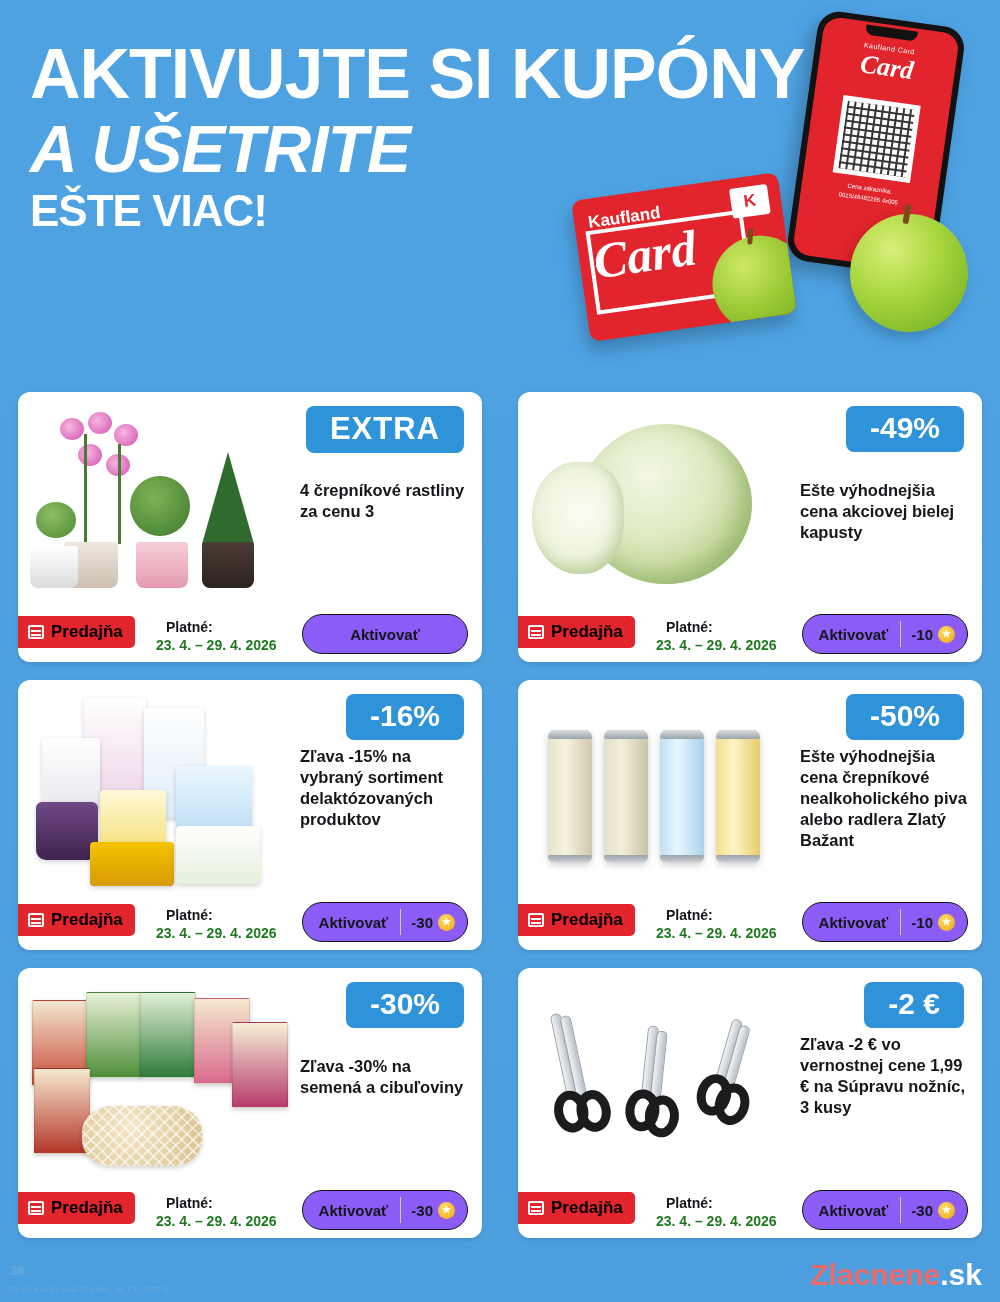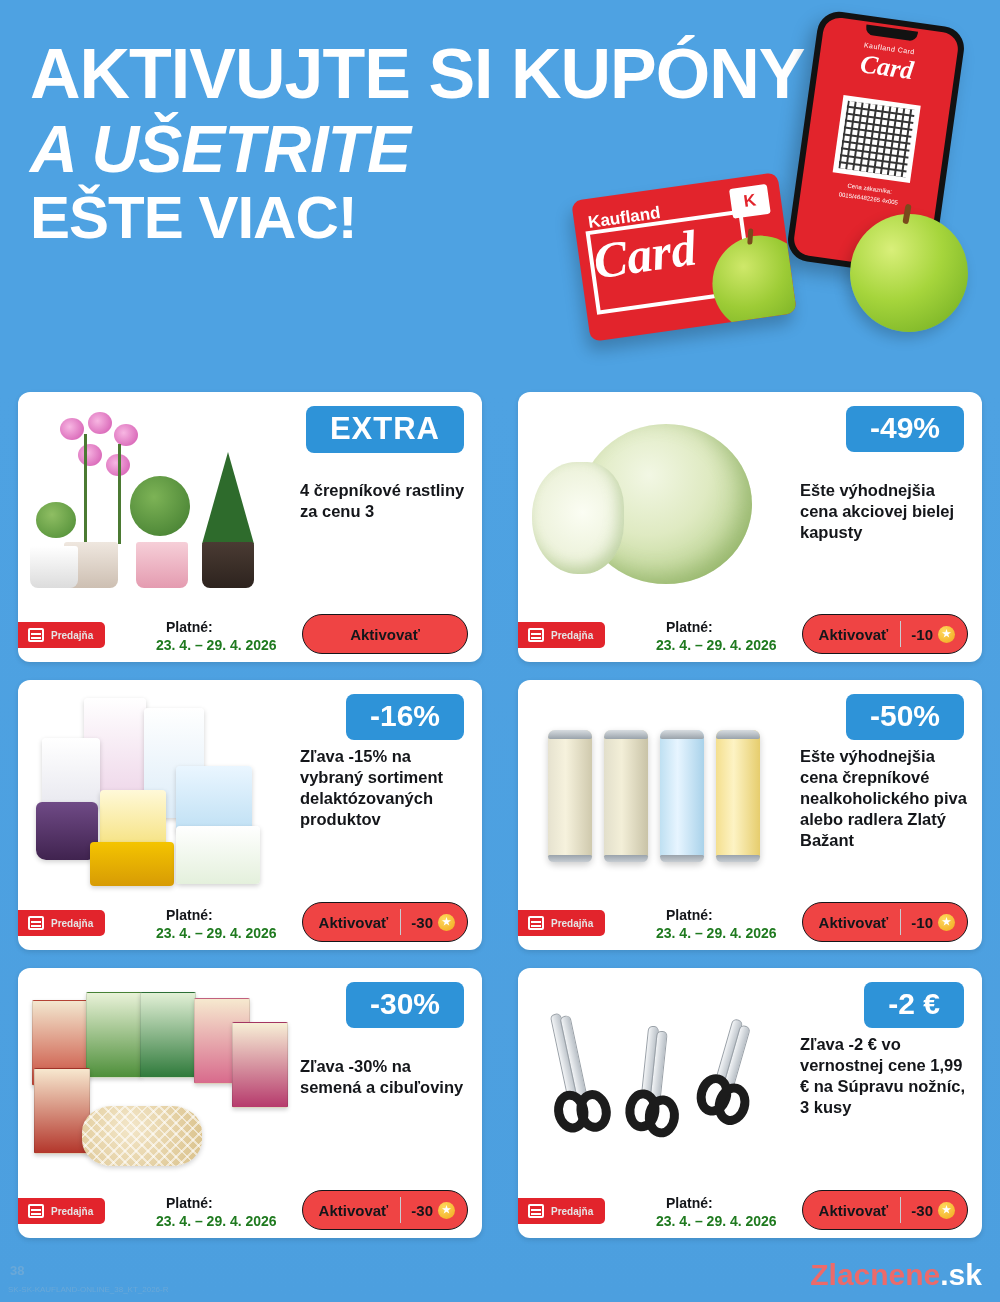--- a/index.html
+++ b/index.html
@@ -34,21 +34,21 @@
   }
   .headline .l2 {
     display: block;
     font-size: 66px;
     font-style: italic;
     font-weight: 800;
     margin-top: 8px;
   }
   .headline .l3 {
     display: block;
-    font-size: 60px;
+    font-size: 44px;
     font-weight: 800;
     margin-top: 8px;
   }
 
   
   .artwork {
     position: absolute;
     right: 30px; top: 18px;
     width: 400px; height: 350px;
   }
@@ -230,22 +230,22 @@
   
   .foot {
     position: absolute;
     left: 0; right: 0; bottom: 0;
     height: 56px;
   }
   .store-tag {
     position: absolute;
     left: 0; bottom: 14px;
     background: #e2242c;
-    color: #e5e5e5;
-    font-size: 10px;
+    color: #000000;
+    font-size: 17px;
     font-weight: 700;
     padding: 6px 12px 6px 10px;
     border-radius: 0 5px 5px 0;
     display: flex; align-items: center; gap: 7px;
   }
   .store-ico {
     width: 16px; height: 14px;
     border: 2px solid #fff;
     border-radius: 2px;
     position: relative;
@@ -266,21 +266,21 @@
     line-height: 1.3;
   }
   .valid .lbl { color: #14161a; padding-left: 10px; }
   .activate {
     position: absolute;
     right: 14px; bottom: 8px;
     min-width: 166px;
     height: 40px;
     border: 1.6px solid #14161a;
     border-radius: 20px;
-    background: #ef4444;
+    background: #8b5cf6;
     display: flex; align-items: center; justify-content: center;
     font-size: 15px; font-weight: 700; color: #14161a;
     gap: 0;
     padding: 0 4px;
     margin-top: 47px;
   }
   .activate .lab { padding: 0 12px; }
   .activate .sep {
     width: 1px; height: 26px; background: #c9ccd1;
   }

